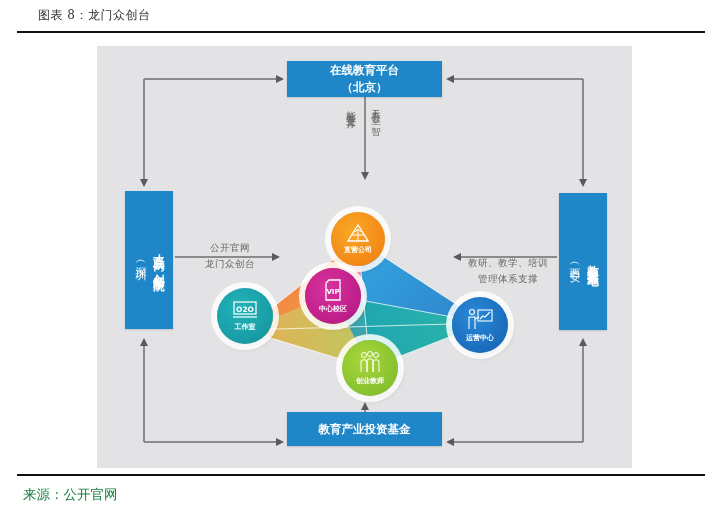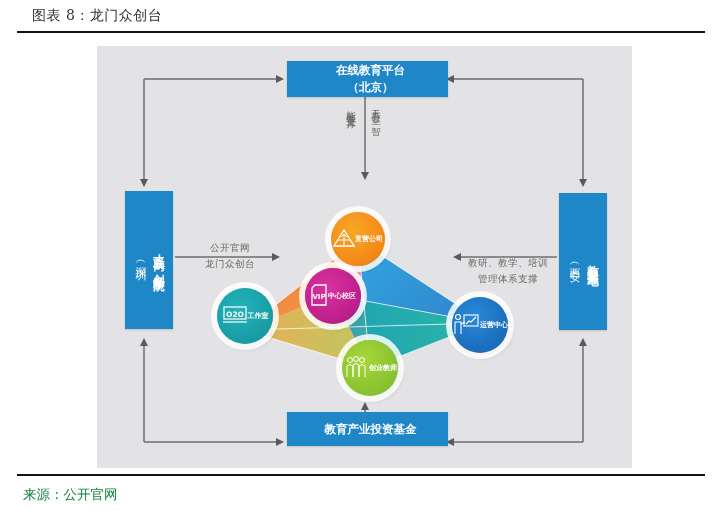--- a/index.html
+++ b/index.html
@@ -1,31 +1,31 @@
 <!DOCTYPE html>
 <html><head>
 <meta charset="utf-8">
 <style>
   html, body { margin:0; padding:0; background:#ffffff; }
   body { width:724px; height:511px; position:relative; overflow:hidden; font-family:"DejaVu Serif","Liberation Serif",serif; }
-  .fig-title { position:absolute; left:32px; top:7px; font-size:14px; color:#333; letter-spacing:0.5px; }
+  .fig-title { position:absolute; left:38px; top:7px; font-size:12px; color:#333; letter-spacing:0.5px; }
   .rule { position:absolute; left:17px; width:688px; height:1.5px; background:#111; }
   .rule.top { top:31px; }
   .rule.bottom { top:474px; }
   .source { position:absolute; left:23px; top:486px; font-size:13.5px; color:#15803d; }
   .panel { position:absolute; left:97px; top:46px; width:535px; height:422px; background:#e3e3e5; }
   .box { position:absolute; background:#1f87c8; color:#fff; font-family:"DejaVu Sans","Liberation Sans",sans-serif; box-shadow:0 1px 2px rgba(0,0,0,0.15); }
-  .box.h { display:flex; flex-direction:column; justify-content:center; align-items:center; font-size:11.5px; line-height:17px; font-weight:bold;padding-left:6px; }
+  .box.h { display:flex; flex-direction:column; justify-content:center; align-items:center; font-size:11.5px; line-height:17px; font-weight:bold; }
   .box.v { display:flex; flex-direction:row-reverse; justify-content:center; align-items:center; gap:4px; }
   .vtext { writing-mode:vertical-rl; font-size:11.5px; font-weight:bold; letter-spacing:2px; }
   .vtext.sub { font-size:11px; font-weight:normal; }
   .note { position:absolute; font-family:"DejaVu Sans","Liberation Sans",sans-serif; font-size:9.5px; color:#666; line-height:16px; text-align:center; letter-spacing:0.5px; }
   .vnote { position:absolute; writing-mode:vertical-rl; font-family:"DejaVu Sans","Liberation Sans",sans-serif; font-size:9.5px; color:#666; letter-spacing:2px; }
   svg.lines { position:absolute; left:0; top:0; }
-  .node { position:absolute; border-radius:50%; display:flex; align-items:center; justify-content:center; color:#fff; font-family:"DejaVu Sans","Liberation Sans",sans-serif; font-size:7px; font-weight:bold; box-shadow:0 0 0 6px rgba(255,255,255,0.85), 2px 3px 6px rgba(0,0,0,0.25); }
+  .node { position:absolute; border-radius:50%; display:flex; flex-direction:column; align-items:center; justify-content:center; color:#fff; font-family:"DejaVu Sans","Liberation Sans",sans-serif; font-size:7px; font-weight:bold; box-shadow:0 0 0 6px rgba(255,255,255,0.85), 2px 3px 6px rgba(0,0,0,0.25); }
   .node .ico { margin-bottom:3px; }
 </style>
 </head>
 <body>
 
 <div class="fig-title">图表 8：龙门众创台</div>
 <div class="rule top"></div>
 
 <div class="panel"></div>
 

